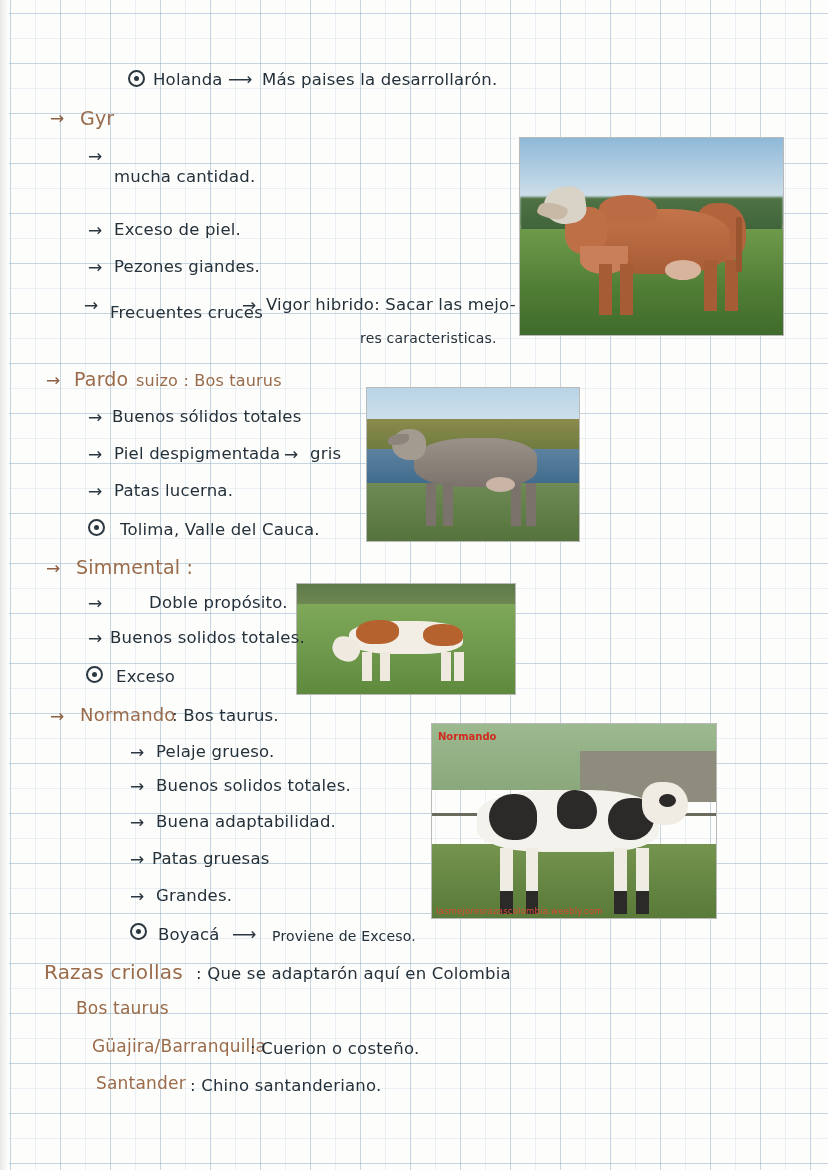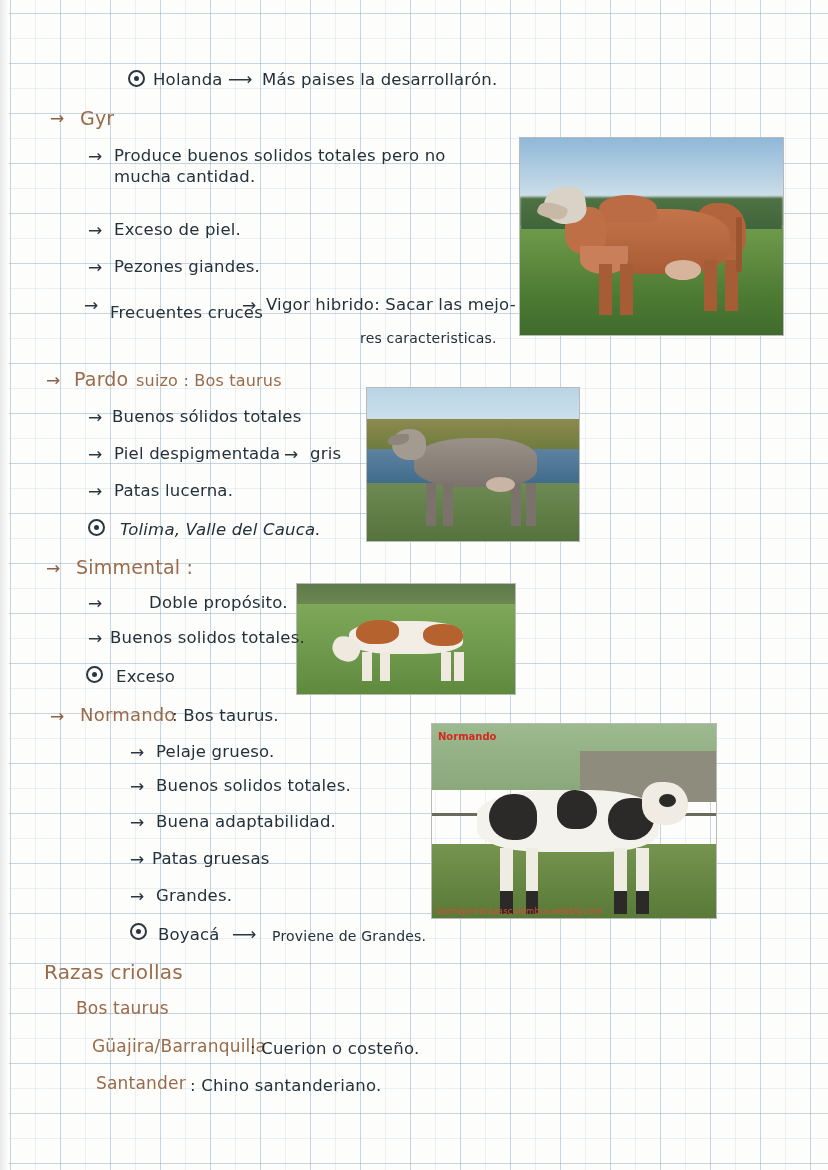--- a/index.html
+++ b/index.html
@@ -271,21 +271,20 @@
 
   <div class="pin" style="left:128px; top:70px;"></div>
   <div class="ink" style="left:153px; top:71px;">Holanda</div>
   <div class="arrow dark" style="left:228px; top:71px;">⟶</div>
   <div class="ink" style="left:262px; top:71px;">Más paises la desarrollarón.</div>
 
   <div class="arrow" style="left:50px; top:110px;">→</div>
   <div class="ink brown" style="left:80px; top:109px; font-size:19px;">Gyr</div>
 
   <div class="arrow dark" style="left:88px; top:148px;">→</div>
-  <div class="ink" style="left:114px; top:147px;">Produce buenos solidos totales pero no</div>
   <div class="ink" style="left:114px; top:168px;">mucha cantidad.</div>
 
   <div class="arrow dark" style="left:88px; top:222px;">→</div>
   <div class="ink" style="left:114px; top:221px;">Exceso de piel.</div>
 
   <div class="arrow dark" style="left:88px; top:259px;">→</div>
   <div class="ink" style="left:114px; top:258px;">Pezones giandes.</div>
 
   <div class="arrow dark" style="left:84px; top:297px;">→</div>
   <div class="ink" style="left:110px; top:304px;">Frecuentes cruces</div>
@@ -302,21 +301,21 @@
 
   <div class="arrow dark" style="left:88px; top:446px;">→</div>
   <div class="ink" style="left:114px; top:445px;">Piel despigmentada</div>
   <div class="arrow dark" style="left:284px; top:446px;">→</div>
   <div class="ink" style="left:310px; top:445px;">gris</div>
 
   <div class="arrow dark" style="left:88px; top:483px;">→</div>
   <div class="ink" style="left:114px; top:482px;">Patas lucerna.</div>
 
   <div class="pin" style="left:88px; top:519px;"></div>
-  <div class="ink" style="left:120px; top:521px;font-style:italic;">Tolima, Valle del Cauca.</div>
+  <div class="ink" style="left:120px; top:521px;">Tolima, Valle del Cauca.</div>
 
   <div class="arrow" style="left:46px; top:560px;">→</div>
   <div class="ink brown" style="left:76px; top:558px; font-size:19px;">Simmental :</div>
 
   <div class="arrow dark" style="left:88px; top:595px;">→</div>
   <div class="ink" style="left:112px; top:594px;margin-left:37px;">Doble propósito.</div>
 
   <div class="arrow dark" style="left:88px; top:630px;">→</div>
   <div class="ink" style="left:110px; top:629px;">Buenos solidos totales.</div>
 
@@ -338,23 +337,24 @@
 
   <div class="arrow dark" style="left:130px; top:851px;">→</div>
   <div class="ink" style="left:152px; top:850px;">Patas gruesas</div>
 
   <div class="arrow dark" style="left:130px; top:888px;">→</div>
   <div class="ink" style="left:156px; top:887px;">Grandes.</div>
 
   <div class="pin" style="left:130px; top:923px;"></div>
   <div class="ink" style="left:158px; top:926px;">Boyacá</div>
   <div class="arrow dark" style="left:232px; top:926px;">⟶</div>
-  <div class="ink" style="left:272px; top:929px; font-size:14px;">Proviene de Grandes.</div>
+  <div class="ink" style="left:272px; top:929px; font-size:14px;">Proviene de Exceso.</div>
 
   <div class="ink brown" style="left:44px; top:962px; font-size:20px;">Razas criollas</div>
+  <div class="ink" style="left:196px; top:965px;">: Que se adaptarón aquí en Colombia</div>
 
   <div class="ink brown" style="left:76px; top:1000px; font-size:17px;">Bos taurus</div>
 
   <div class="ink brown" style="left:92px; top:1038px; font-size:17px;">Güajira/Barranquilla</div>
   <div class="ink" style="left:250px; top:1040px;">: Cuerion o costeño.</div>
 
   <div class="ink brown" style="left:96px; top:1075px; font-size:17px;">Santander</div>
   <div class="ink" style="left:190px; top:1077px;">: Chino santanderiano.</div>
 </div>
 

